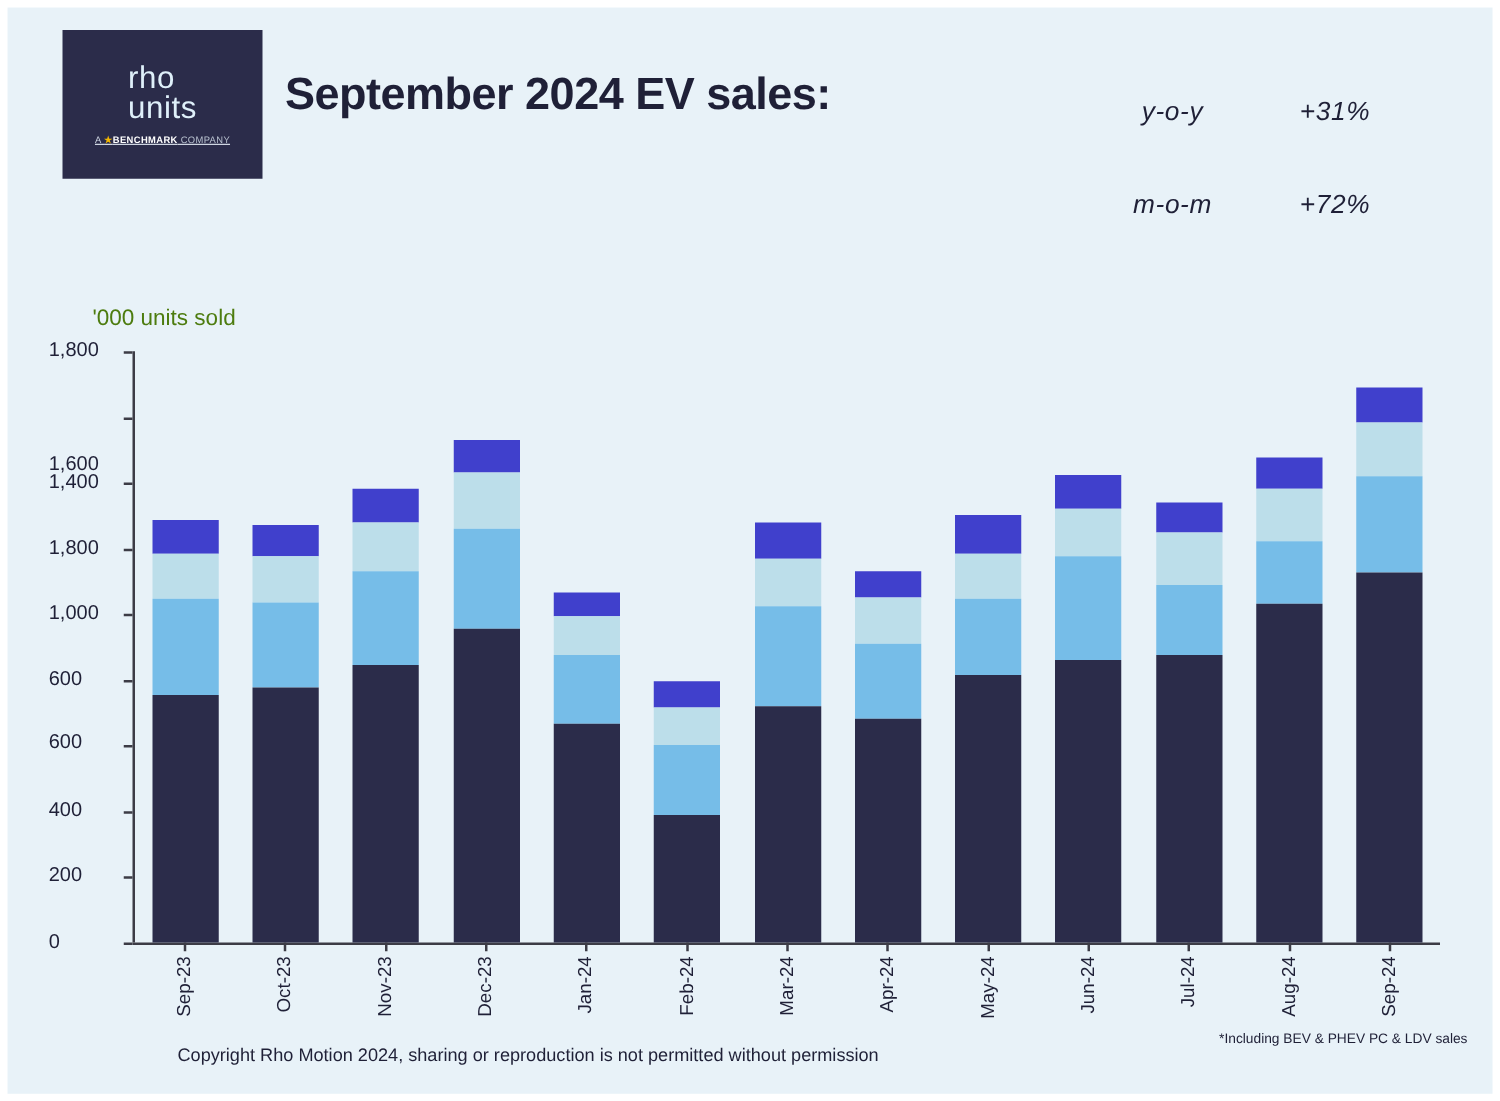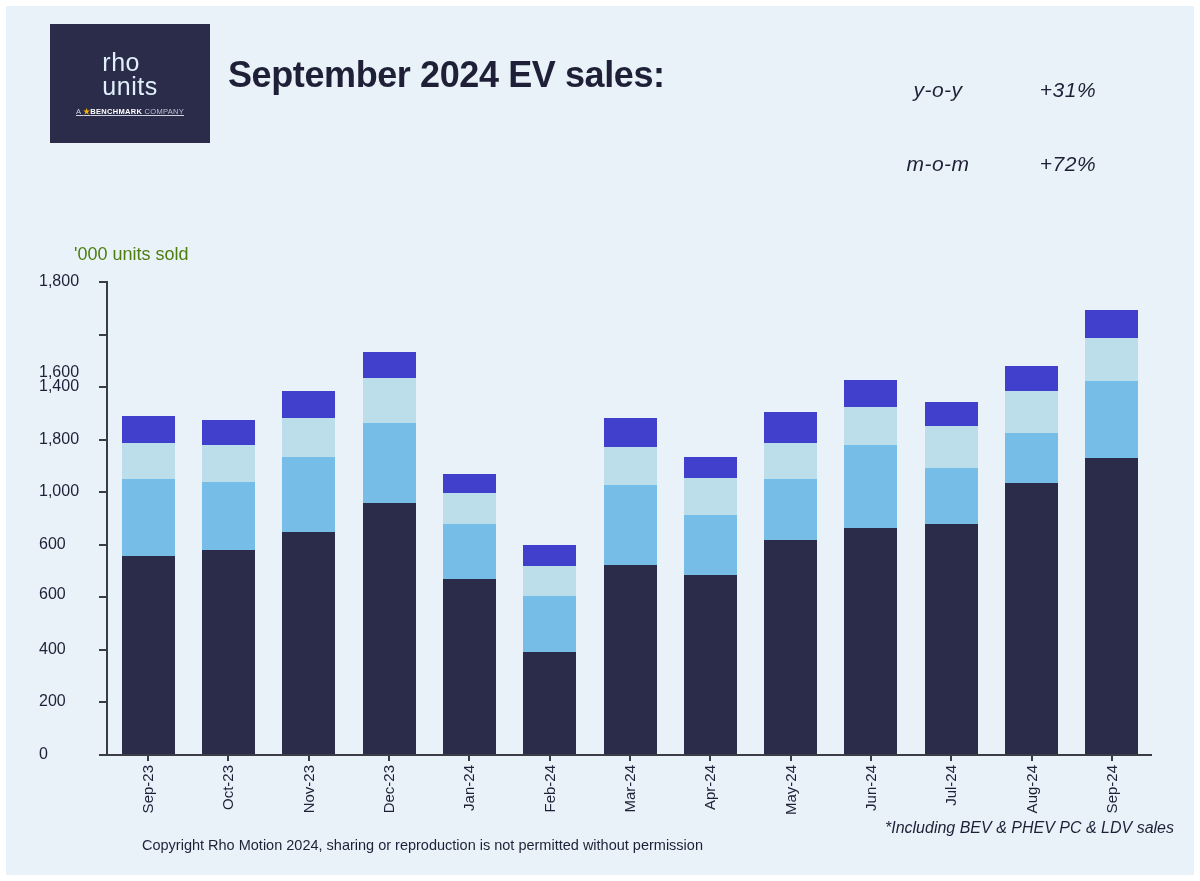--- a/index.html
+++ b/index.html
@@ -155,21 +155,21 @@
   }
   .legend-text { font-size: 16px; color: #1f2037; white-space: nowrap; }
 
   
   #footer-left {
     position: absolute; left: 136px; bottom: 22px;
     font-size: 14.5px; color: #1f2037;
   }
   #footer-right {
     position: absolute; right: 20px; bottom: 38px;
-    font-size: 16px; color: #1f2037; font-style: italic;
+    font-size: 11px; color: #1f2037;
   }
 </style>
 </head>
 <body>
 
 <div id="page">
 
   <div id="logo-box">
     <div id="logo-word">
       <span class="logo-line">rho</span>

